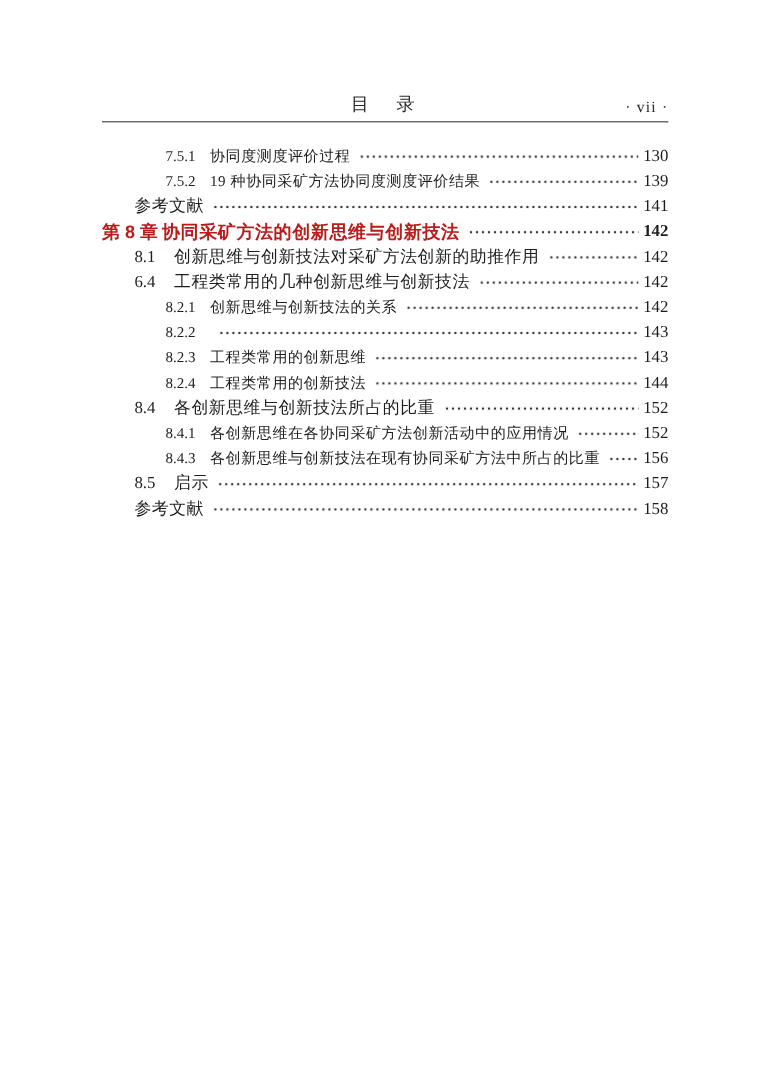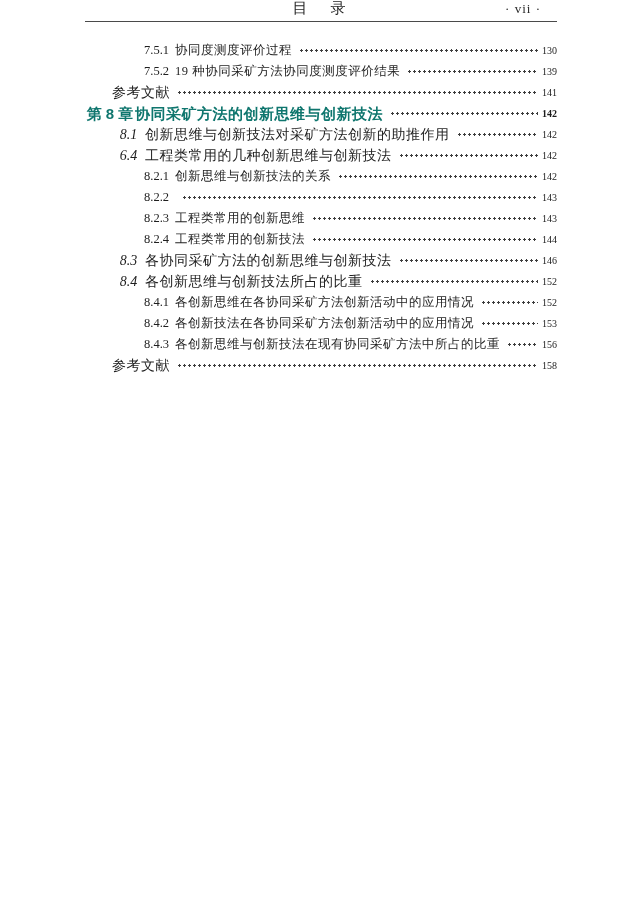--- a/index.html
+++ b/index.html
@@ -9,70 +9,71 @@
     font-family: "Liberation Serif", "DejaVu Serif", serif;
     color: #1e1e1e;
     overflow: hidden;
   }
   .page-inner {
     margin-left: 85px;
     width: 472px;
   }
   .header {
     position: relative;
+    margin-top: 80px;
     height: 18px;
     padding-bottom: 3px;
     border-bottom: 1px solid #4a4a4a;
     text-align: center;
     font-size: 15px;
     line-height: 16px;
     font-family: Liberation Serif, serif;
   }
   .header .doc-title {
     letter-spacing: 4px;
     color: #262626;
   }
   .header .pagemark {
     position: absolute;
-    right: 16px; top: 1px;
+    right: 0; top: 1px;
     font-size: 13px;
     letter-spacing: 1px;
     color: #2a2a2a;
   }
-  .toc { margin-top: 18px; text-align: center; }
+  .toc { margin-top: 18px; }
   .row {
     display: flex;
     height: 21px;
     line-height: 21px;
     white-space: nowrap;
   }
   .row .num   { flex: 0 0 auto; }
   .row .title { flex: 0 0 auto; letter-spacing: 0.5px; font-family: Liberation Serif, serif; }
   .row .leader {
     flex: 1 1 auto;
     align-self: stretch;
     margin: 0 4px 0 7px;
     background-image: radial-gradient(circle, #3c3c3c 1px, rgba(0,0,0,0) 1.35px);
     background-size: 5px 5px;
     background-repeat: repeat-x;
     background-position: 0 center;
   }
   .row .pagenum {
     flex: 0 0 auto;
-    font-size: 10px;
+    font-size: 14px;
     font-family: "Liberation Serif", "DejaVu Serif", serif;
     color: #1c1c1c;
   }
   
   .lvl1 { font-weight: bold; font-size: 15px; }
-  .lvl1 .num, .lvl1 .title { font-family: "Liberation Sans", "DejaVu Sans", sans-serif; color: #0f766e; }
+  .lvl1 .num, .lvl1 .title { font-family: "Liberation Sans", "DejaVu Sans", sans-serif; color: #b91c1c; }
   .lvl1 .num { width: 50px; }
   
   .lvl2 { padding-left: 27px; font-size: 14px; }
-  .lvl2 .num { width: 33px; font-style: italic; }
+  .lvl2 .num { width: 33px; }
   
   .lvl3 { padding-left: 53px; font-size: 12.5px; }
   .lvl3 .num { width: 37px; }
 </style>
 </head>
 <body>
 
 <div class="page-inner">
   <div class="header">
     <span class="doc-title">目　录</span>
@@ -142,55 +143,49 @@
     <span class="pagenum">143</span>
   </div>
 
   <div class="row lvl3">
     <span class="num">8.2.4</span>
     <span class="title">工程类常用的创新技法</span>
     <span class="leader"></span>
     <span class="pagenum">144</span>
   </div>
 
-  <div class="row lvl2">
-    <span class="num">8.3</span>
-    <span class="title">各协同采矿方法的创新思维与创新技法</span>
-    <span class="leader"></span>
-    <span class="pagenum">146</span>
-  </div>
 
   <div class="row lvl2">
     <span class="num">8.4</span>
     <span class="title">各创新思维与创新技法所占的比重</span>
     <span class="leader"></span>
     <span class="pagenum">152</span>
   </div>
 
   <div class="row lvl3">
     <span class="num">8.4.1</span>
     <span class="title">各创新思维在各协同采矿方法创新活动中的应用情况</span>
     <span class="leader"></span>
     <span class="pagenum">152</span>
   </div>
 
-  <div class="row lvl3">
-    <span class="num">8.4.2</span>
-    <span class="title">各创新技法在各协同采矿方法创新活动中的应用情况</span>
-    <span class="leader"></span>
-    <span class="pagenum">153</span>
-  </div>
 
   <div class="row lvl3">
     <span class="num">8.4.3</span>
     <span class="title">各创新思维与创新技法在现有协同采矿方法中所占的比重</span>
     <span class="leader"></span>
     <span class="pagenum">156</span>
   </div>
 
+  <div class="row lvl2">
+    <span class="num">8.5</span>
+    <span class="title">启示</span>
+    <span class="leader"></span>
+    <span class="pagenum">157</span>
+  </div>
 
   <div class="row lvl2">
 
     <span class="title">参考文献</span>
     <span class="leader"></span>
     <span class="pagenum">158</span>
   </div>
 </div>
 </div>
 

